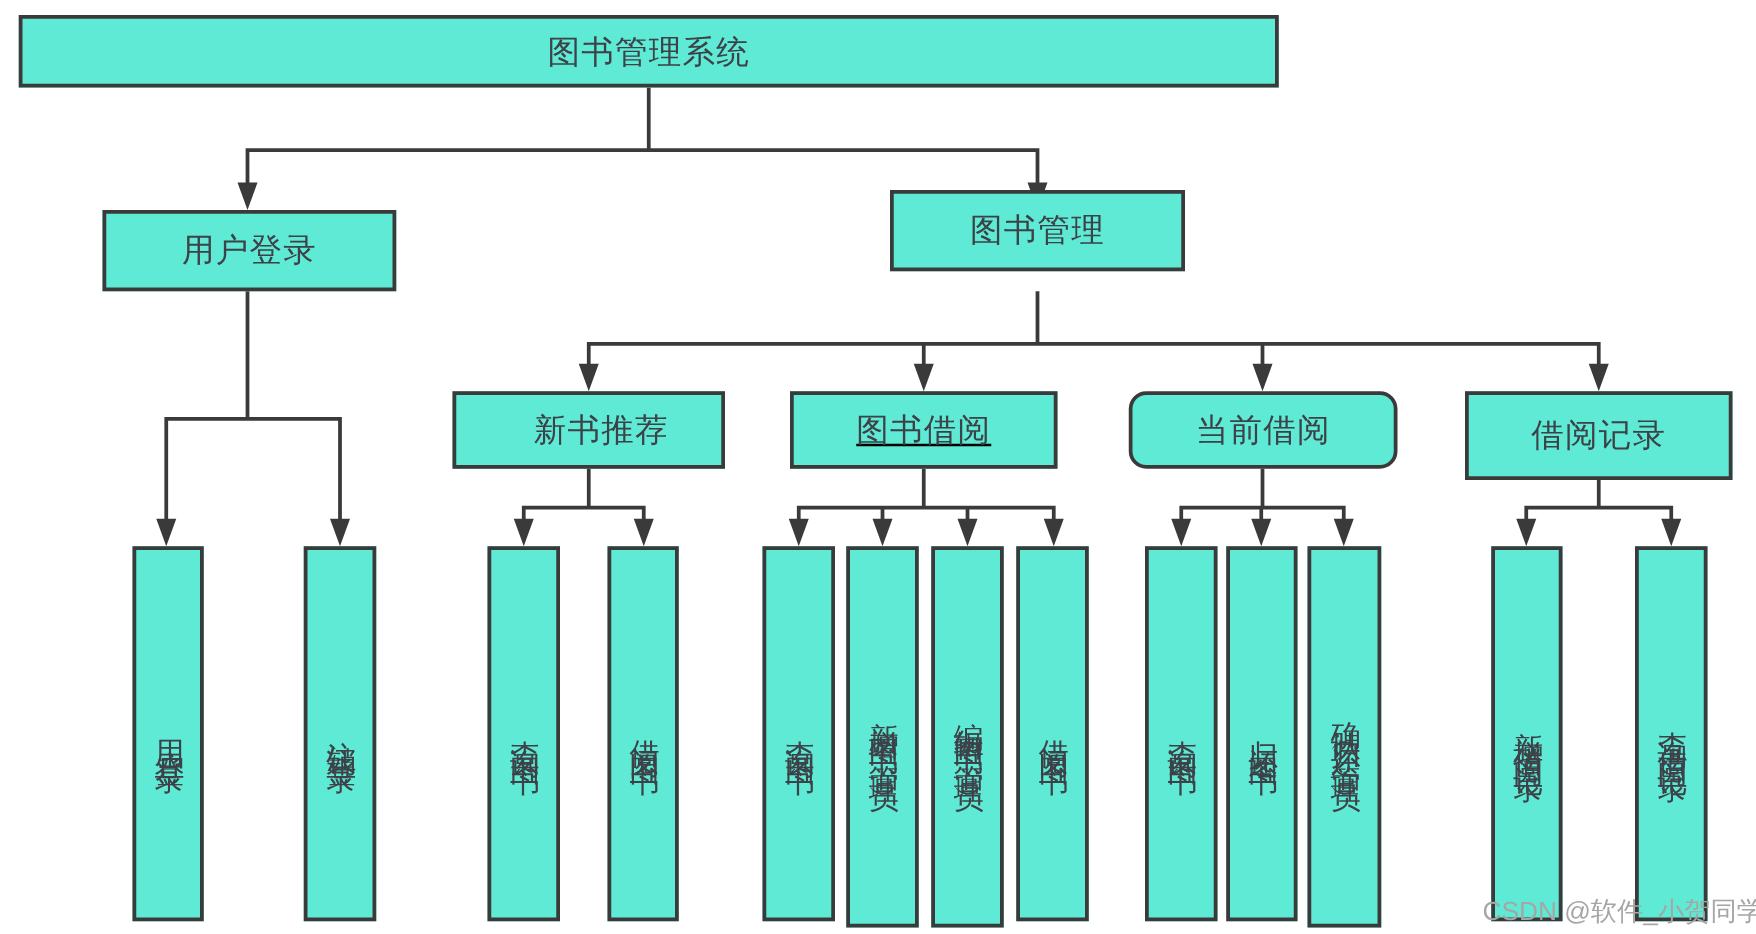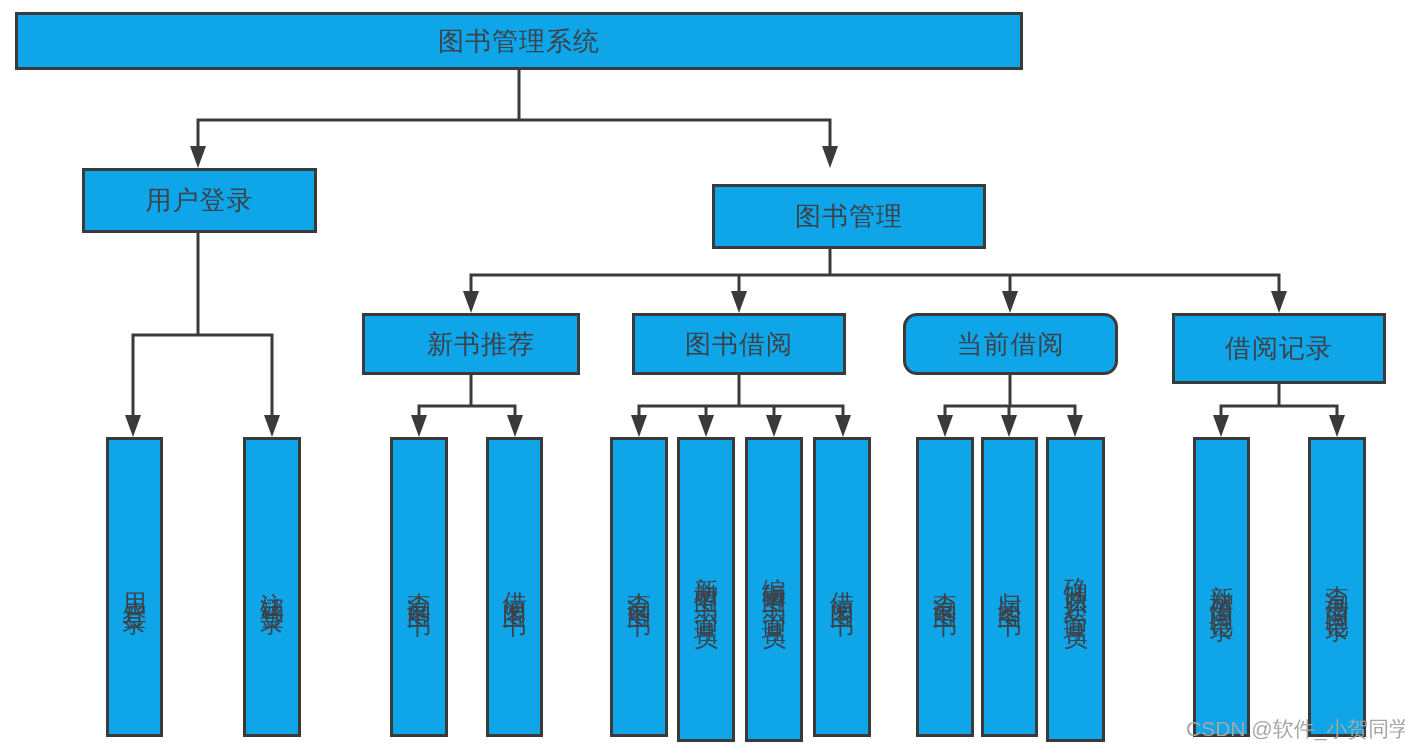--- a/index.html
+++ b/index.html
@@ -16,21 +16,21 @@
     overflow: hidden;
     font-family: "Liberation Sans", "DejaVu Sans", sans-serif;
   }
   #canvas { position: absolute; inset: 0; width: 1405px; height: 747px; }
   #connectors { position: absolute; left: 0; top: 0; z-index: 0; }
   #connectors .lines { fill: none; stroke: var(--line); stroke-width: 3; }
   #connectors .heads { fill: var(--line); stroke: none; }
 
   .node {
     position: absolute;
-    background: #0ea5e9;
+    background: #5eead4;
     border: 3px solid var(--line);
     display: flex;
     align-items: center;
     justify-content: center;
     z-index: 1;
   }
   .node .label {
     color: var(--text);
     font-size: 26px;
     letter-spacing: 1px;
@@ -43,24 +43,24 @@
     letter-spacing: 7px;
     writing-mode: vertical-rl;
     text-orientation: mixed;
     white-space: nowrap;
   }
 
   
   #root-box { left: 15px; top: 12px; width: 1008px; height: 58px; }
   
   #user-login-box { left: 82px;  top: 168px; width: 235px; height: 65px; }
-  #book-mgmt-box  { left: 712px; top: 184px; width: 274px; height: 65px; }
+  #book-mgmt-box  { left: 712px; top: 152px; width: 236px; height: 65px; }
   
   #new-books-box      { left: 362px;  top: 313px; width: 218px; height: 62px; padding-left: 20px; }
-  #book-borrow-box    { left: 632px;  top: 313px; width: 214px; height: 62px; }
+  #book-borrow-box    { left: 632px;  top: 313px; width: 214px; height: 62px; text-decoration: underline; }
   #current-borrow-box { left: 903px;  top: 313px; width: 215px; height: 62px; border-radius: 14px; }
   #borrow-records-box { left: 1172px; top: 313px; width: 214px; height: 71px; }
   
   .leaf { top: 437px; height: 300px; }
   #leaf-ul-1 { left: 106px;  width: 57px; }
   #leaf-ul-2 { left: 243px;  width: 58px; }
   #leaf-nb-1 { left: 390px;  width: 58px; }
   #leaf-nb-2 { left: 486px;  width: 57px; }
   #leaf-bb-1 { left: 610px;  width: 58px; }
   #leaf-bb-2 { left: 677px;  width: 58px; height: 305px; }

